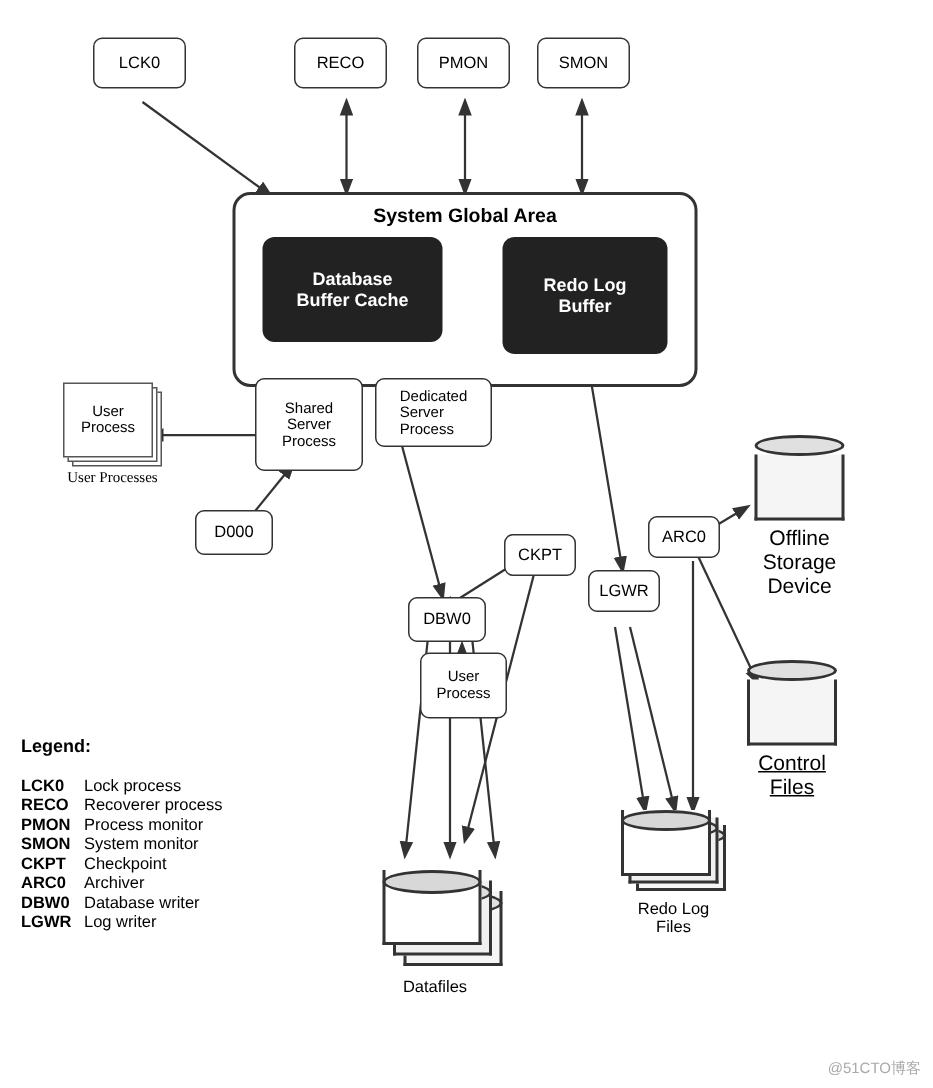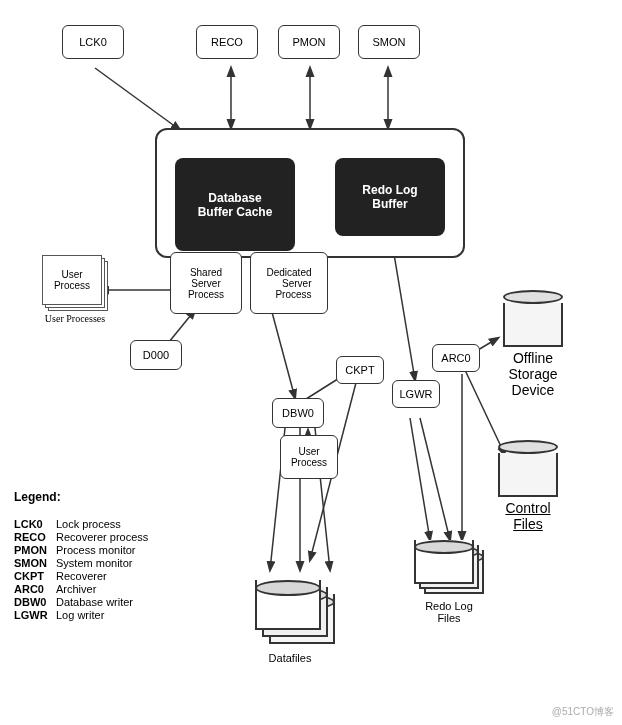--- a/index.html
+++ b/index.html
@@ -190,35 +190,36 @@
     <span>RECO</span>
   </div>
   <div class="box box-rounded" style="left:278px; top:25px; width:62px; height:34px;">
     <span>PMON</span>
   </div>
   <div class="box box-rounded" style="left:358px; top:25px; width:62px; height:34px;">
     <span>SMON</span>
   </div>
 
   <div class="sga-box" style="left:155px; top:128px; width:310px; height:130px;">
-
-    <div class="box-black" style="position:absolute; left:18px; top:28px; width:120px; height:93px; display:flex; align-items:center; justify-content:center; text-align:center; padding:4px;">
+    <span style="position:absolute; top:6px; left:50%; transform:translateX(-50%); font-size:13px; font-weight:bold;">System Global Area</span>
+
+    <div class="box-black" style="position:absolute; left:18px; top:28px; width:120px; height:70px; display:flex; align-items:center; justify-content:center; text-align:center; padding:4px;">
       <span>Database<br>Buffer Cache</span>
     </div>
 
     <div class="box-black" style="position:absolute; right:18px; top:28px; width:110px; height:78px; display:flex; align-items:center; justify-content:center; text-align:center; padding:4px;">
       <span>Redo Log<br>Buffer</span>
     </div>
   </div>
 
   <div class="box box-rounded" style="left:170px; top:252px; width:72px; height:62px; font-size:10px; text-align:center; padding:3px;">
     <span>Shared<br>Server<br>Process</span>
   </div>
 
-  <div class="box box-rounded" style="left:250px; top:252px; width:78px; height:62px; font-size:10px; text-align:right; padding:3px;">
+  <div class="box box-rounded" style="left:250px; top:252px; width:78px; height:46px; font-size:10px; text-align:left; padding:3px;">
     <span>Dedicated<br>Server<br>Process</span>
   </div>
 
   <div class="user-process-stack" style="left:42px; top:255px;">
     <div class="stack-page" style="top:6px; left:6px;"></div>
     <div class="stack-page" style="top:3px; left:3px;"></div>
     <div class="stack-page" style="top:0px; left:0px; display:flex; align-items:center; justify-content:center; font-size:10px; text-align:center;">
       <span>User<br>Process</span>
     </div>
     <div style="position:absolute; top:58px; left:0; width:66px; text-align:center; font-size:10px;font-family:Liberation Serif, serif;">User Processes</div>
@@ -306,21 +307,21 @@
     <div class="legend-item">
       <span class="legend-key">PMON</span>
       <span>Process monitor</span>
     </div>
     <div class="legend-item">
       <span class="legend-key">SMON</span>
       <span>System monitor</span>
     </div>
     <div class="legend-item">
       <span class="legend-key">CKPT</span>
-      <span>Recoverer</span>
+      <span>Checkpoint</span>
     </div>
     <div class="legend-item">
       <span class="legend-key">ARC0</span>
       <span>Archiver</span>
     </div>
     <div class="legend-item">
       <span class="legend-key">DBW0</span>
       <span>Database writer</span>
     </div>
     <div class="legend-item">

